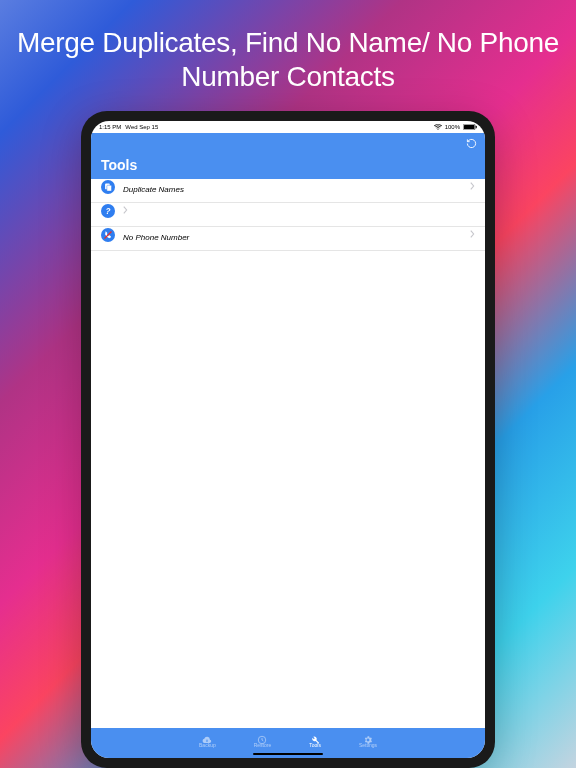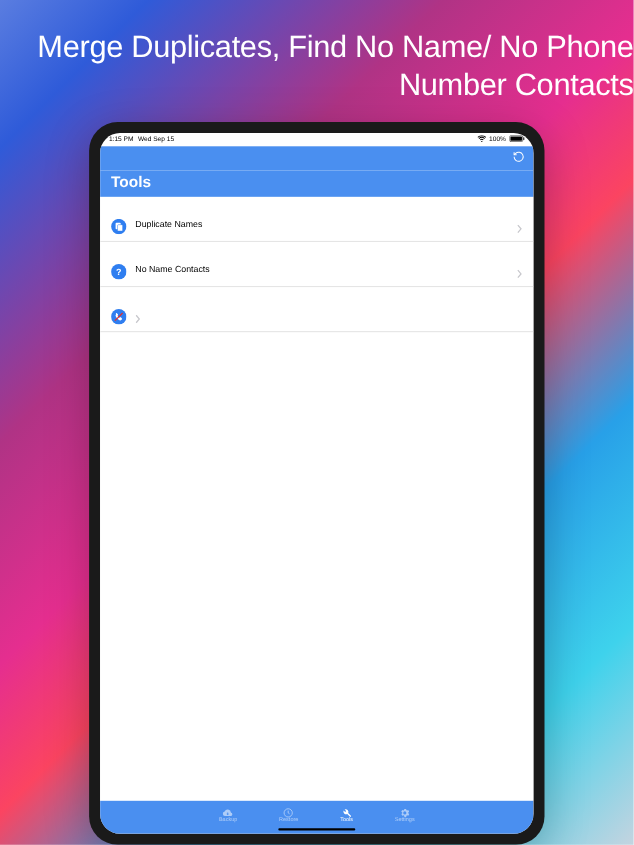--- a/index.html
+++ b/index.html
@@ -10,21 +10,21 @@
       font-family: -apple-system, BlinkMacSystemFont, "Helvetica Neue", sans-serif;
       background: linear-gradient(135deg, #5a7de0 0%, #2f5bd9 10%, #b03385 30%, #e52e8f 45%, #fb4461 55%, #28a0e8 70%, #3ed2ec 85%, #c4d4e0 100%);
       display: flex;
       flex-direction: column;
       align-items: center;
     }
     .headline {
       color: #fff;
       font-size: 28px;
       font-weight: 400;
-      text-align: right;
+      text-align: center;
       line-height: 1.2;
       margin-top: 26px;
       margin-bottom: 18px;
       letter-spacing: -0.3px;
     }
     .device {
       width: 414px;
       height: 698px;
       background: #1a1a1a;
       border-radius: 26px;
@@ -70,25 +70,26 @@
       font-size: 14px;
       font-weight: 700;
     }
     .content {
       flex: 1;
       background: #fff;
       overflow-y: auto;
     }
     .list-row {
       display: flex;
-      align-items: flex-start;
-      padding: 20px 10px;
+      align-items: flex-end;
+      padding: 8px 10px;
       border-bottom: 0.5px solid #e5e5e5;
       gap: 8px;
       height: 24px;
+      font-style: italic;
     }
     .row-icon {
       width: 14px;
       height: 14px;
       border-radius: 50%;
       display: flex;
       align-items: center;
       justify-content: center;
       flex-shrink: 0;
     }
@@ -192,36 +193,36 @@
         </span>
       </div>
 
       <div class="list-row">
         <span class="row-icon">
           <svg viewBox="0 0 24 24">
               <circle cx="12" cy="12" r="12" fill="#2f7ef0"></circle>
               <text x="12" y="17" font-size="14" font-weight="700" text-anchor="middle" fill="#fff">?</text>
             </svg>
         </span>
-        <span class="row-label">No Name Contacts</span>
         <span class="chevron">
           <svg viewBox="0 0 8 14" fill="none" stroke="#c7c7cc" stroke-width="2">
               <path d="M1 1l5 6-5 6"></path>
             </svg>
         </span>
       </div>
 
       <div class="list-row">
         <span class="row-icon">
           <svg viewBox="0 0 24 24">
               <circle cx="12" cy="12" r="12" fill="#2f7ef0"></circle>
               <path fill="#fff" d="M7.5 6.5c.4-.4 1-.4 1.4 0l1.7 1.7c.3.3.4.8.1 1.2l-.7 1c.6 1.3 1.7 2.4 3 3l1-.7c.4-.3.9-.2 1.2.1l1.7 1.7c.4.4.4 1 0 1.4l-1 1c-.7.7-1.8.9-2.7.4-2.6-1.3-4.7-3.4-6-6-.5-.9-.3-2 .4-2.7z"></path>
               <line x1="6" y1="18" x2="18" y2="6" stroke="#e03030" stroke-width="2"></line>
             </svg>
         </span>
+        <span class="row-label">No Phone Number</span>
         <span class="chevron">
           <svg viewBox="0 0 8 14" fill="none" stroke="#c7c7cc" stroke-width="2">
               <path d="M1 1l5 6-5 6"></path>
             </svg>
         </span>
       </div>
 
     </div>
 
     <div class="tab-bar">

